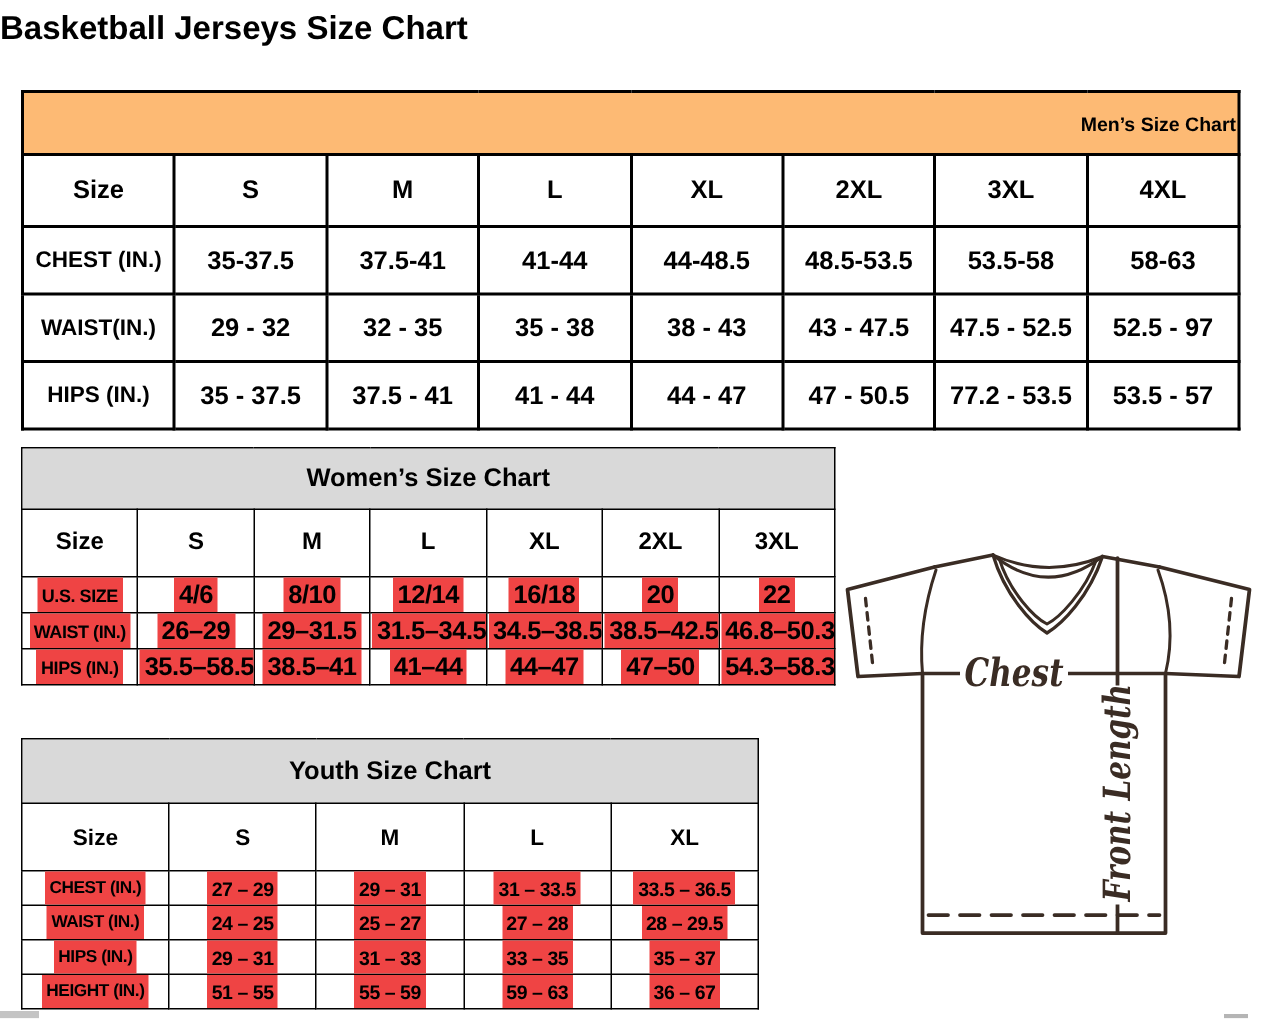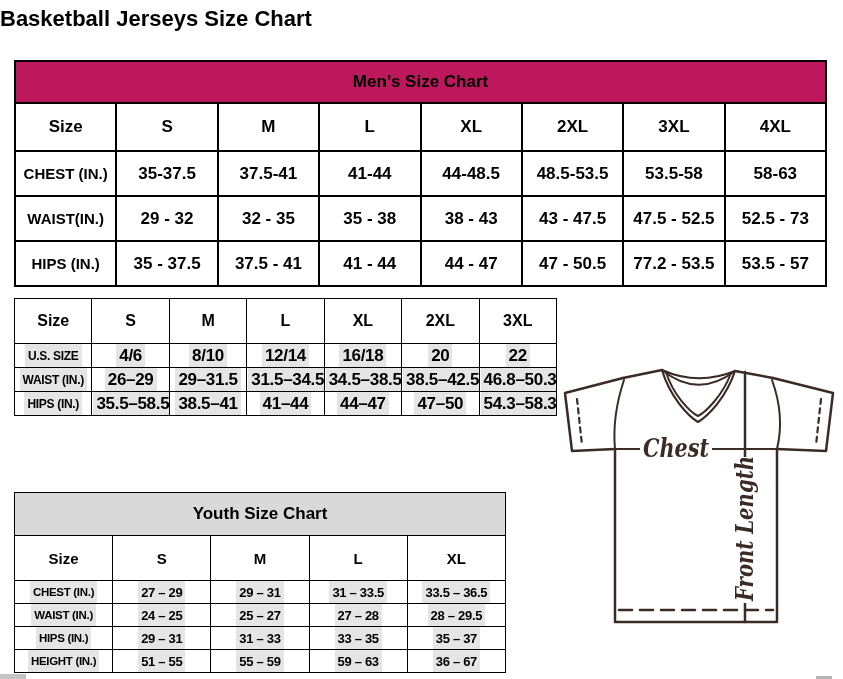--- a/index.html
+++ b/index.html
@@ -6,38 +6,38 @@
   .canvas{position:relative;width:843px;height:679px;background:#ffffff;
           font-family:"Liberation Sans", sans-serif;overflow:hidden;}
   .page-title{position:absolute;top:6px;left:0;width:810px;text-align:left;
               font-size:22px;font-weight:bold;color:#000;}
   table{border-collapse:collapse;table-layout:fixed;position:absolute;background:#fff;}
   td{border:1px solid #000;text-align:center;vertical-align:middle;color:#000;
      overflow:hidden;white-space:nowrap;}
   
   #mens{left:14px;top:60px;width:813px;}
   #mens td{border-width:2px;}
-  #mens .ttl{height:38px;background:#be185d;font-size:17px;font-weight:bold;}
+  #mens .ttl{height:38px;background:#fdba74;font-size:13px;font-weight:bold;text-align:right;}
   #mens .hdr{height:44px;font-size:17px;font-weight:bold;}
   #mens .lbl{height:41px;font-size:15px;font-weight:bold;}
   #mens .val{font-size:17px;font-weight:bold;}
   
   #womens{left:14px;top:298px;width:543px;}
   #womens .ttl{height:38px;background:#d9d9d9;font-size:17px;font-weight:bold;}
   #womens .hdr{height:42px;font-size:16px;font-weight:bold;}
   #womens .lbl{height:21px;font-size:12px;font-weight:bold;letter-spacing:-0.3px;}
   #womens .val{font-size:17px;font-weight:bold;letter-spacing:-0.3px;}
   
   #youth{left:14px;top:492px;width:492px;}
   #youth .ttl{height:40px;background:#d9d9d9;font-size:17px;font-weight:bold;margin-top:28px;}
   #youth .hdr{height:42px;font-size:15px;font-weight:bold;}
   #youth .lbl{height:20px;font-size:11.5px;font-weight:bold;letter-spacing:-0.3px;}
   #youth .val{font-size:13px;font-weight:bold;letter-spacing:-0.3px;margin-top:20px;}
   
-  .hl-table td.lbl span.hl,.hl-table td.val span.hl{background:#e5e5e5;padding:10px 3px;}
+  .hl-table td.lbl span.hl,.hl-table td.val span.hl{background:#ef4444;padding:10px 3px;}
   .diagram{position:absolute;left:556px;top:361px;width:286px;height:312px;}
   .frag{position:absolute;background:#c4c4c4;}
   .frag-left{left:0;top:674px;width:26px;height:5px;}
   .frag-right{left:816px;top:676px;width:16px;height:3px;background:#b5b5b5;}
 </style>
 </head>
 <body>
 
 <div class="canvas">
 
@@ -69,38 +69,41 @@
           <td class="val"><span class="hl">58-63</span></td>
         </tr>
         <tr>
           <td class="lbl"><span class="hl">WAIST(IN.)</span></td>
           <td class="val"><span class="hl">29 - 32</span></td>
           <td class="val"><span class="hl">32 - 35</span></td>
           <td class="val"><span class="hl">35 - 38</span></td>
           <td class="val"><span class="hl">38 - 43</span></td>
           <td class="val"><span class="hl">43 - 47.5</span></td>
           <td class="val"><span class="hl">47.5 - 52.5</span></td>
-          <td class="val"><span class="hl">52.5 - 73</span></td>
+          <td class="val"><span class="hl">52.5 - 97</span></td>
         </tr>
         <tr>
           <td class="lbl"><span class="hl">HIPS (IN.)</span></td>
           <td class="val"><span class="hl">35 - 37.5</span></td>
           <td class="val"><span class="hl">37.5 - 41</span></td>
           <td class="val"><span class="hl">41 - 44</span></td>
           <td class="val"><span class="hl">44 - 47</span></td>
           <td class="val"><span class="hl">47 - 50.5</span></td>
           <td class="val"><span class="hl">77.2 - 53.5</span></td>
           <td class="val"><span class="hl">53.5 - 57</span></td>
         </tr>
       </tbody>
     </table>
 
   <table id="womens" class="hl-table">
       <tbody>
         <tr>
+          <td class="ttl" colspan="7">Women’s Size Chart</td>
+        </tr>
+        <tr>
           <td class="hdr">Size</td>
           <td class="hdr">S</td>
           <td class="hdr">M</td>
           <td class="hdr">L</td>
           <td class="hdr">XL</td>
           <td class="hdr">2XL</td>
           <td class="hdr">3XL</td>
         </tr>
         <tr>
           <td class="lbl"><span class="hl">U.S. SIZE</span></td>

